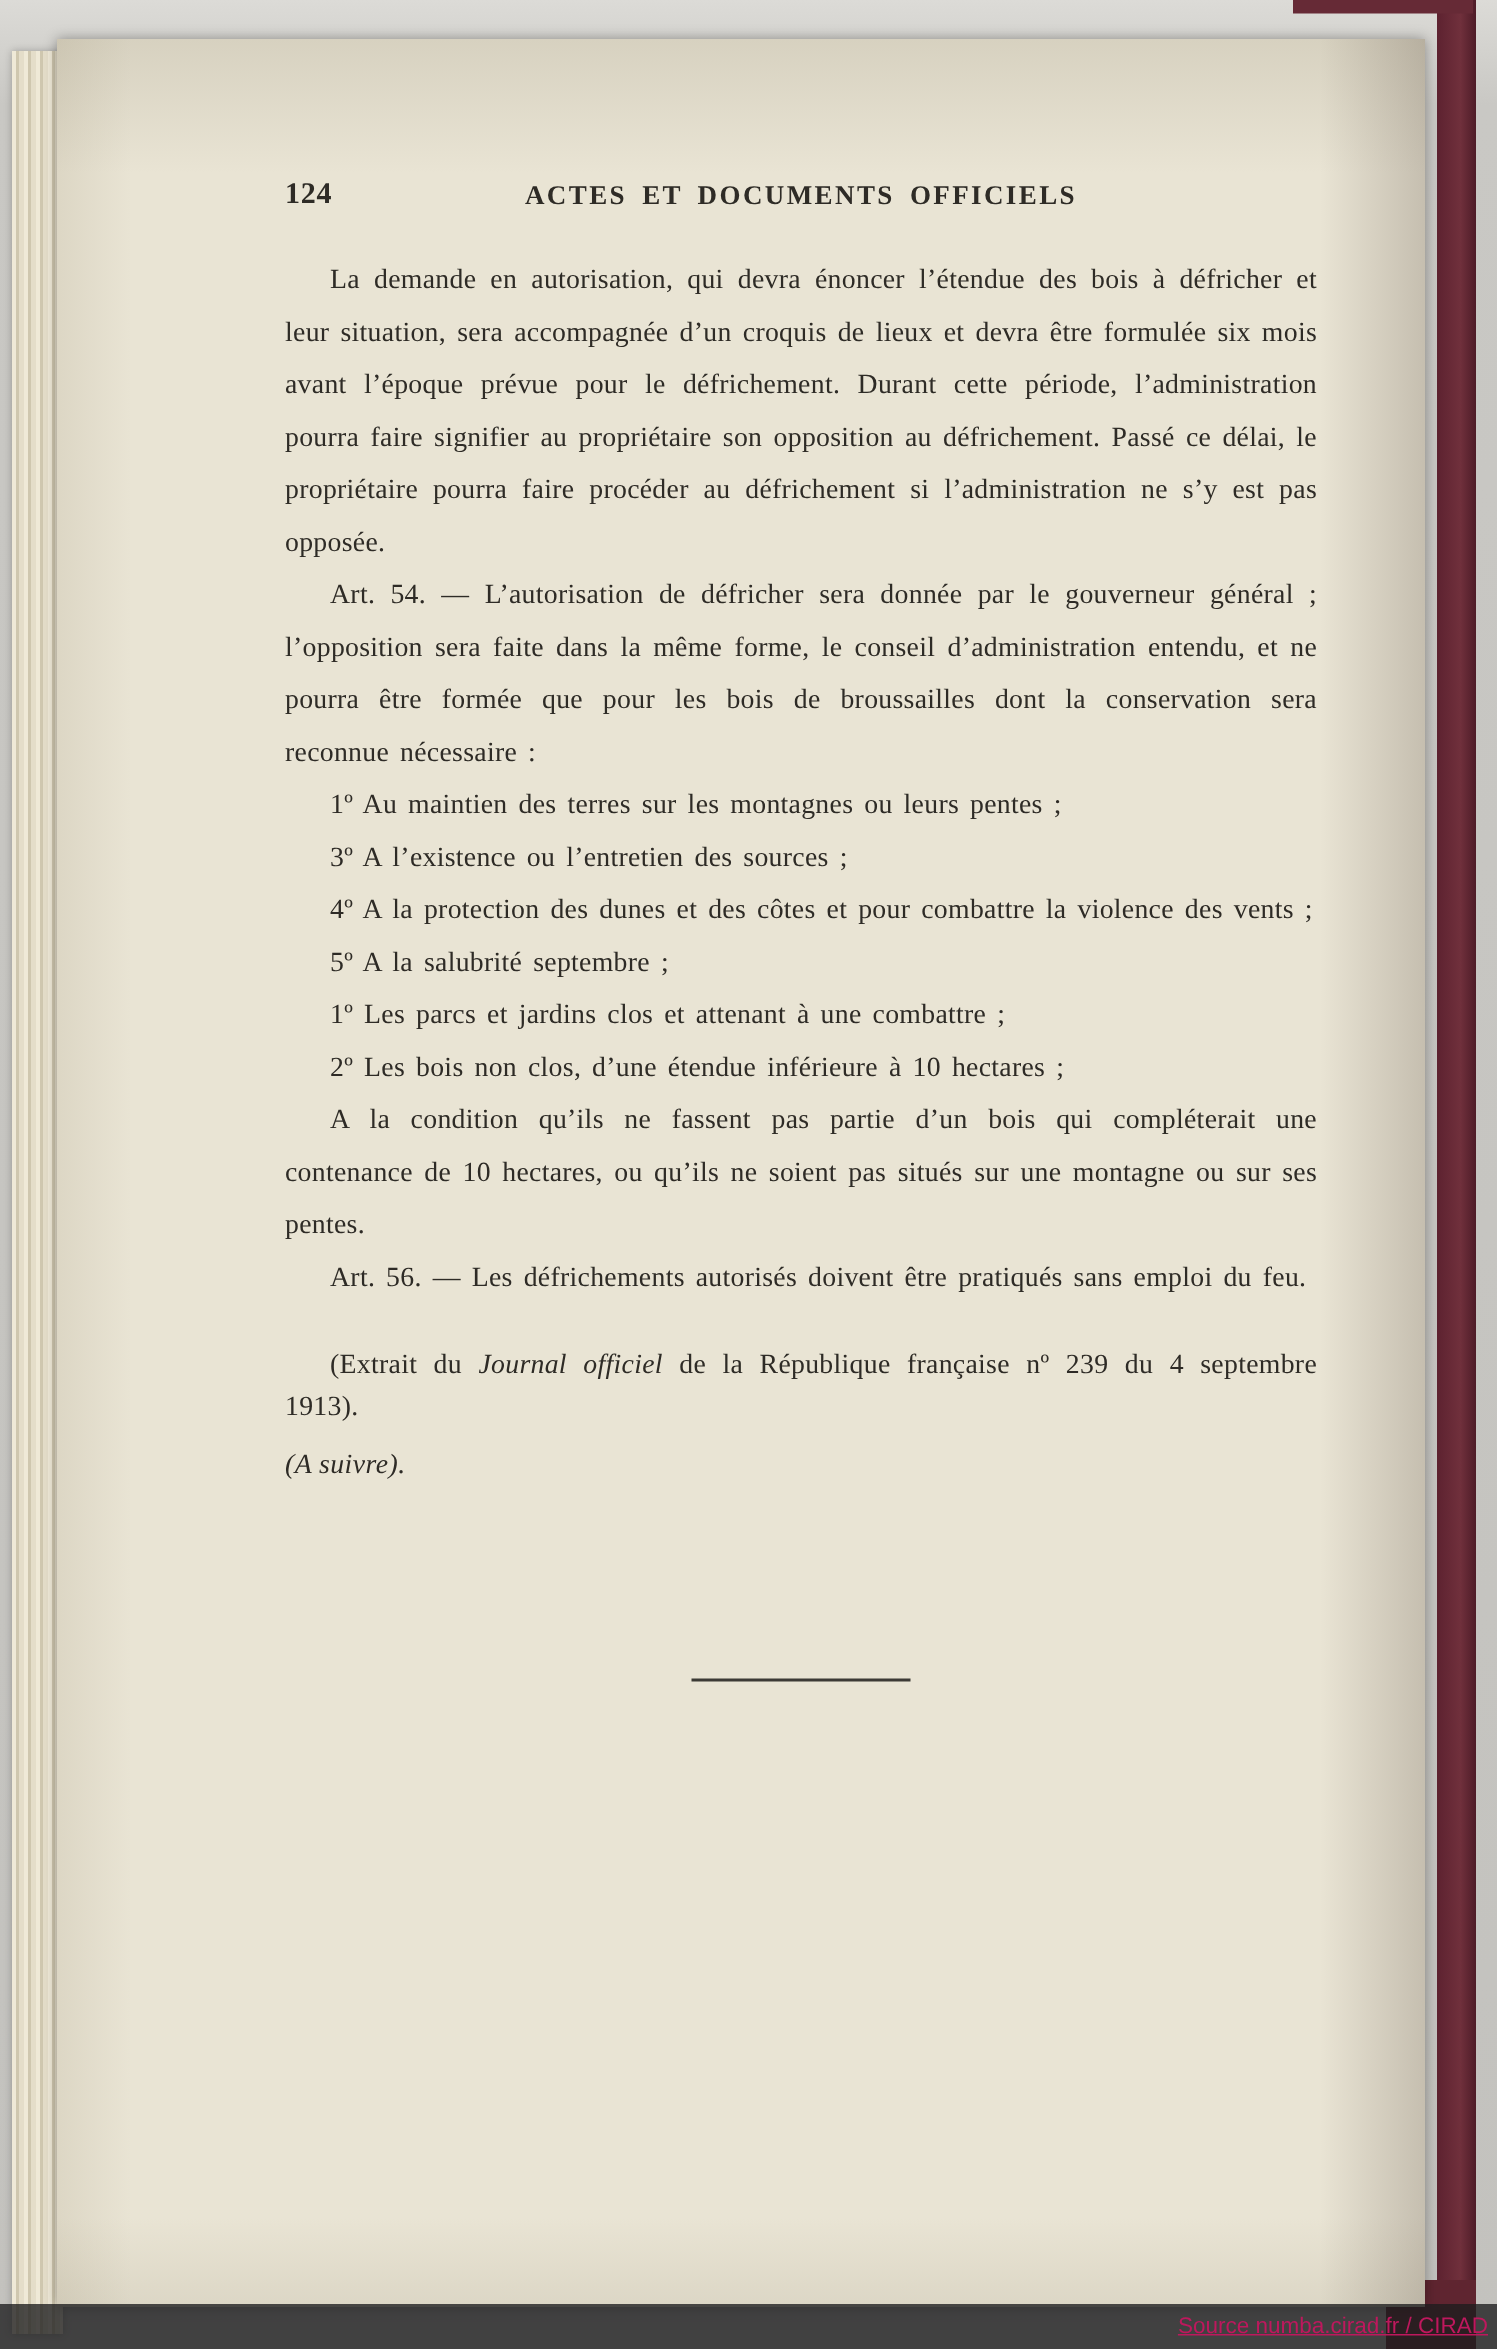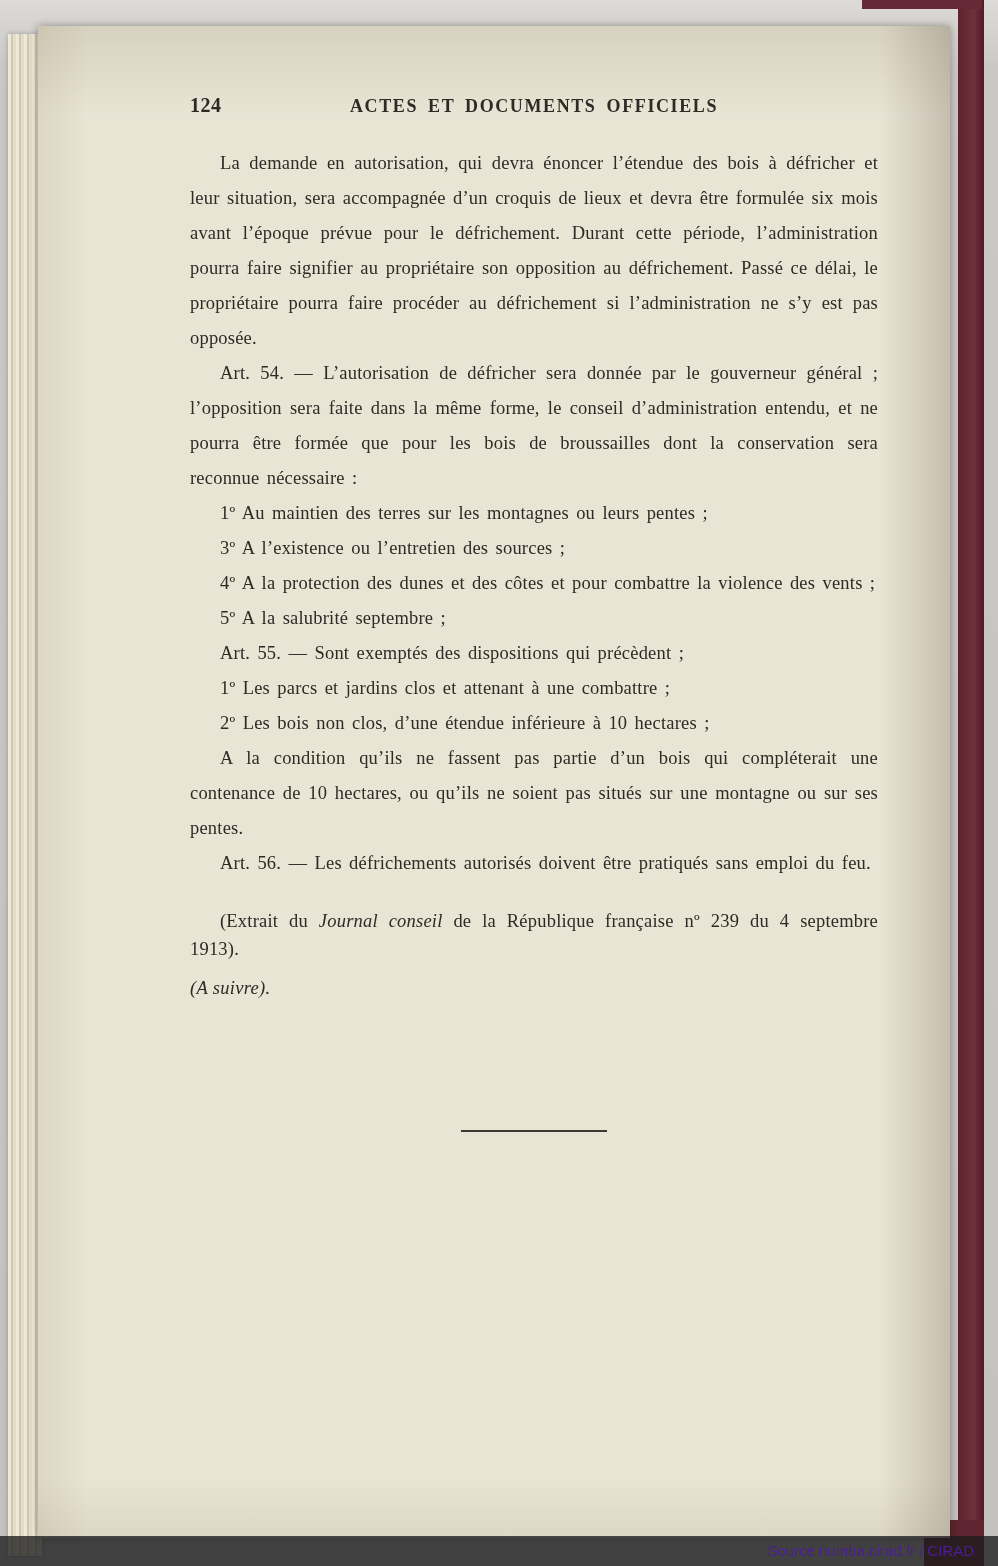--- a/index.html
+++ b/index.html
@@ -69,21 +69,21 @@
       linear-gradient(0deg, rgba(105,95,70,0.10) 0px, rgba(105,95,70,0) 60px),
       #e9e4d4;
     box-shadow: 0 0 8px rgba(0,0,0,0.35);
     color: #2e2b26;
   }
 
   .content {
     position: relative;
     margin-left: 152px;
     width: 688px;
-    padding-top: 68px;
+    padding-top: 92px;
   }
 
   .page-header {
     position: relative;
     height: 26px;
   }
   .page-number {
     position: absolute;
     left: 0;
     top: 0;
@@ -147,25 +147,26 @@
     position: absolute;
     left: 0;
     bottom: 0;
     width: 100%;
     height: 30px;
     background: rgba(28, 28, 30, 0.78);
     z-index: 5;
   }
   .attribution-text {
     float: right;
-    color: #4c1d95;
+    color: #be185d;
     font-family: "Liberation Sans", "DejaVu Sans", sans-serif;
     font-size: 15px;
     line-height: 30px;
-    padding-right: 24px;
+    padding-right: 6px;
+    text-decoration: underline;
   }
 </style>
 </head>
 <body>
 
 <div class="page-edges"></div>
 <div class="spine"></div>
 <div class="cover-top"></div>
 <div class="cover-bottom"></div>
 
@@ -177,28 +178,27 @@
       <div class="running-header">ACTES ET DOCUMENTS OFFICIELS</div>
     </div>
 
     <div class="text-block">
       <p class="para">La demande en autorisation, qui devra énoncer l’étendue des bois à défricher et leur situation, sera accompagnée d’un croquis de lieux et devra être formulée six mois avant l’époque prévue pour le défrichement. Durant cette période, l’administration pourra faire signifier au propriétaire son opposition au défrichement. Passé ce délai, le propriétaire pourra faire procéder au défrichement si l’administration ne s’y est pas opposée.</p>
       <p class="para">Art. 54. — L’autorisation de défricher sera donnée par le gouverneur général ; l’opposition sera faite dans la même forme, le conseil d’administration entendu, et ne pourra être formée que pour les bois de broussailles dont la conservation sera reconnue nécessaire :</p>
       <p class="para">1º Au maintien des terres sur les montagnes ou leurs pentes ;</p>
       <p class="para">3º A l’existence ou l’entretien des sources ;</p>
       <p class="para">4º A la protection des dunes et des côtes et pour combattre la violence des vents ;</p>
       <p class="para">5º A la salubrité septembre ;</p>
-      <p class="para">Art. 55. — Sont exemptés des dispositions qui précèdent ;</p>
       <p class="para">1º Les parcs et jardins clos et attenant à une combattre ;</p>
       <p class="para">2º Les bois non clos, d’une étendue inférieure à 10 hectares ;</p>
       <p class="para">A la condition qu’ils ne fassent pas partie d’un bois qui compléterait une contenance de 10 hectares, ou qu’ils ne soient pas situés sur une montagne ou sur ses pentes.</p>
       <p class="para">Art. 56. — Les défrichements autorisés doivent être pratiqués sans emploi du feu.</p>
     </div>
 
-    <p class="citation"><span>(Extrait du </span><span class="it">Journal conseil</span><span> de la République française nº 239 du 4 septembre 1913).</span></p>
+    <p class="citation"><span>(Extrait du </span><span class="it">Journal officiel</span><span> de la République française nº 239 du 4 septembre 1913).</span></p>
 
     <p class="a-suivre">(A suivre).</p>
 
     <div class="divider"></div>
 
   </div>
 </div>
 
 <div class="attribution-bar">
   <span class="attribution-text">Source numba.cirad.fr / CIRAD</span>

